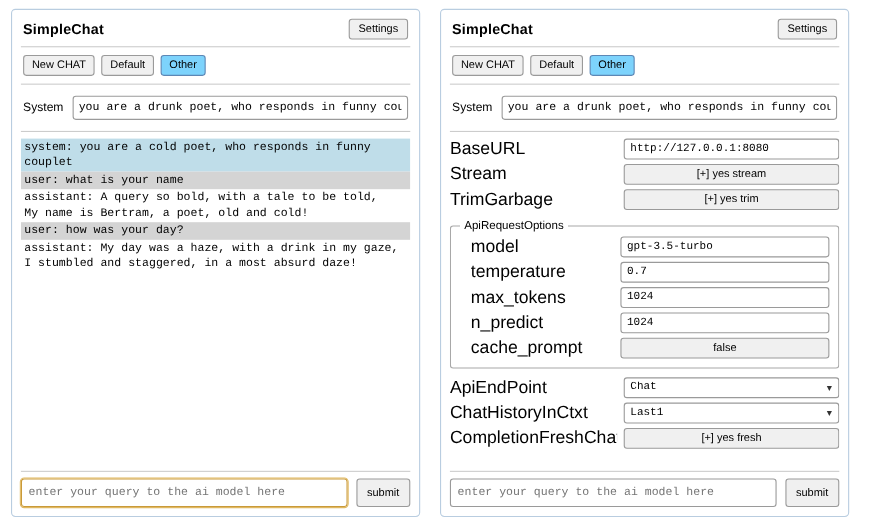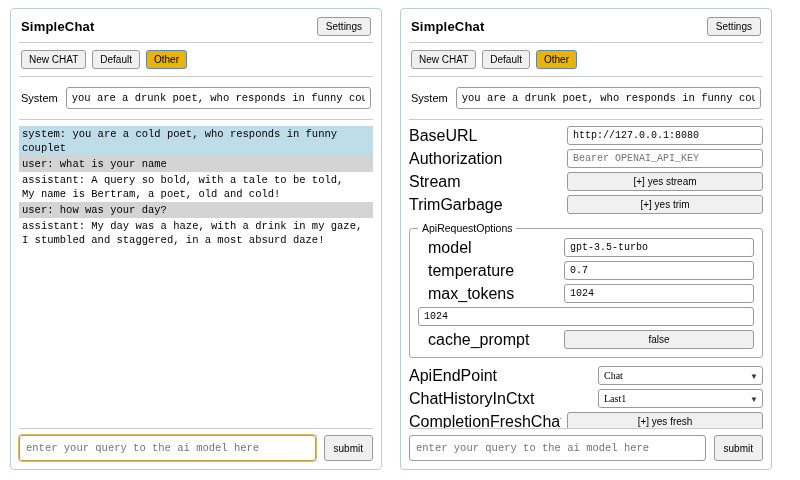--- a/index.html
+++ b/index.html
@@ -48,21 +48,21 @@
     font-size: 10px;
     background: #f0f0f0;
     border: 1px solid #9a9a9a;
     border-radius: 3px;
     padding: 2px 7px;
     color: #000;
     cursor: pointer;
     line-height: 13px;
   }
   .btn.sel {
-    background: #eab308;
+    background: #7dd3fc;
     border-color: #5d87b5;
   }
   .settings-btn { padding: 2px 8px; }
 
   
   .session-row {
     display: flex;
     gap: 6px;
     padding: 7px 2px 7px 2px;
     border-bottom: 1px solid #cccccc;
@@ -168,29 +168,28 @@
     font-size: 10px;
     background: #f0f0f0;
     border: 1px solid #9a9a9a;
     border-radius: 3px;
     padding: 3px 4px;
     cursor: pointer;
   }
   .sel-wrap { flex: 1; position: relative; display: flex; }
   .selbox {
     flex: 1;
-    font-family: Liberation Serif, serif;
+    font-family: Liberation Mono, monospace;
     font-size: 10px;
     border: 1px solid #9a9a9a;
     border-radius: 3px;
     background: #fff;
     padding: 3px 18px 3px 5px;
     color: #000;
     appearance: none;
-    margin-left: 31px;
     -webkit-appearance: none;
   }
   .sel-wrap .chev {
     position: absolute;
     right: 5px; top: 50%;
     transform: translateY(-50%);
     pointer-events: none;
     font-size: 8px;
     color: #333;
   }
@@ -266,26 +265,20 @@
 
     <div class="settings-area">
 
       <div class="srow">
         <span class="lbl">BaseURL</span>
         <span class="ctl">
           <input class="tin" type="text" value="http://127.0.0.1:8080" style="">
         </span>
       </div>
 
-      <div class="srow">
-        <span class="lbl">Authorization</span>
-        <span class="ctl">
-          <input class="tin ph" type="text" placeholder="Bearer OPENAI_API_KEY" style="">
-        </span>
-      </div>
 
       <div class="srow">
         <span class="lbl">Stream</span>
         <span class="ctl">
           <button class="togglebtn">[+] yes stream</button>
         </span>
       </div>
 
       <div class="srow">
         <span class="lbl">TrimGarbage</span>
@@ -312,20 +305,21 @@
         </div>
 
         <div class="srow">
           <span class="lbl">max_tokens</span>
           <span class="ctl">
             <input class="tin" type="text" value="1024" style="">
           </span>
         </div>
 
         <div class="srow">
+          <span class="lbl">n_predict</span>
           <span class="ctl">
             <input class="tin" type="text" value="1024" style="">
           </span>
         </div>
 
         <div class="srow">
           <span class="lbl">cache_prompt</span>
           <span class="ctl">
             <button class="togglebtn">false</button>
           </span>

